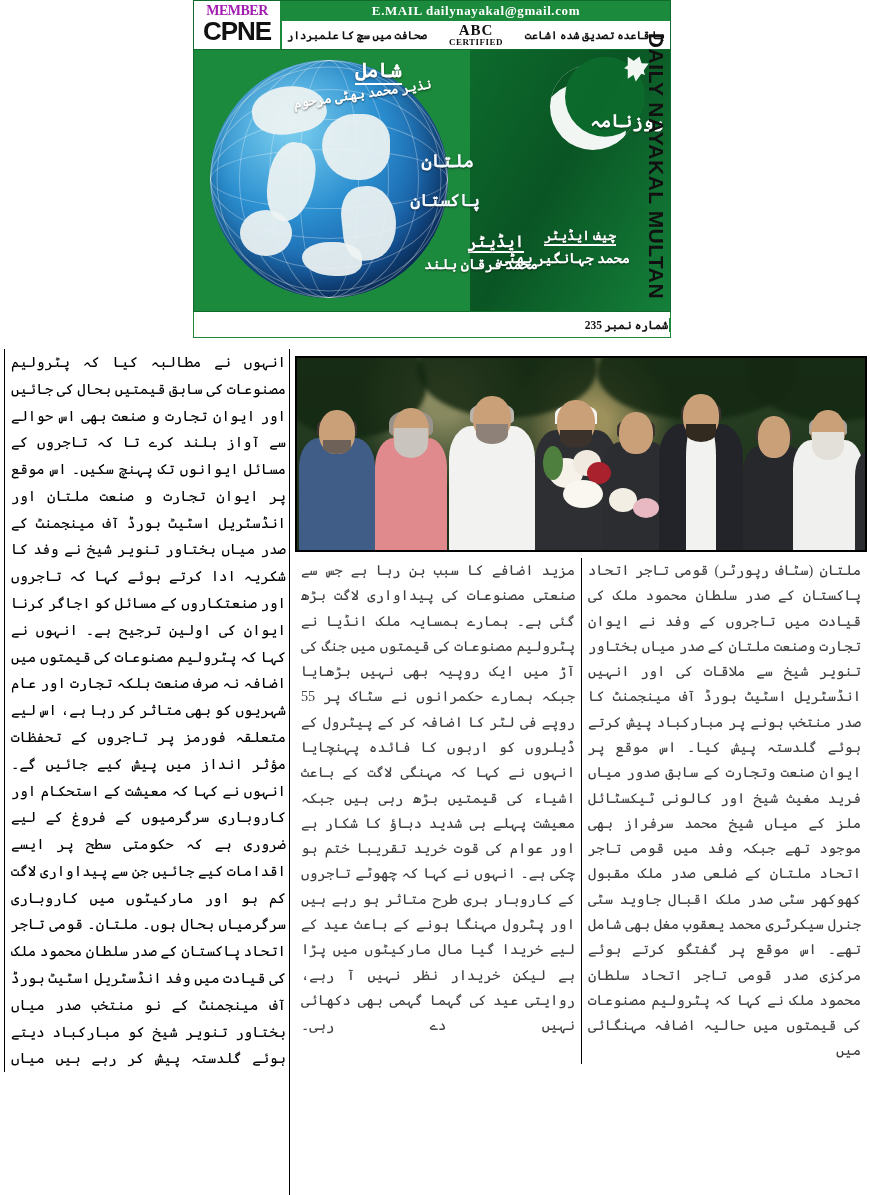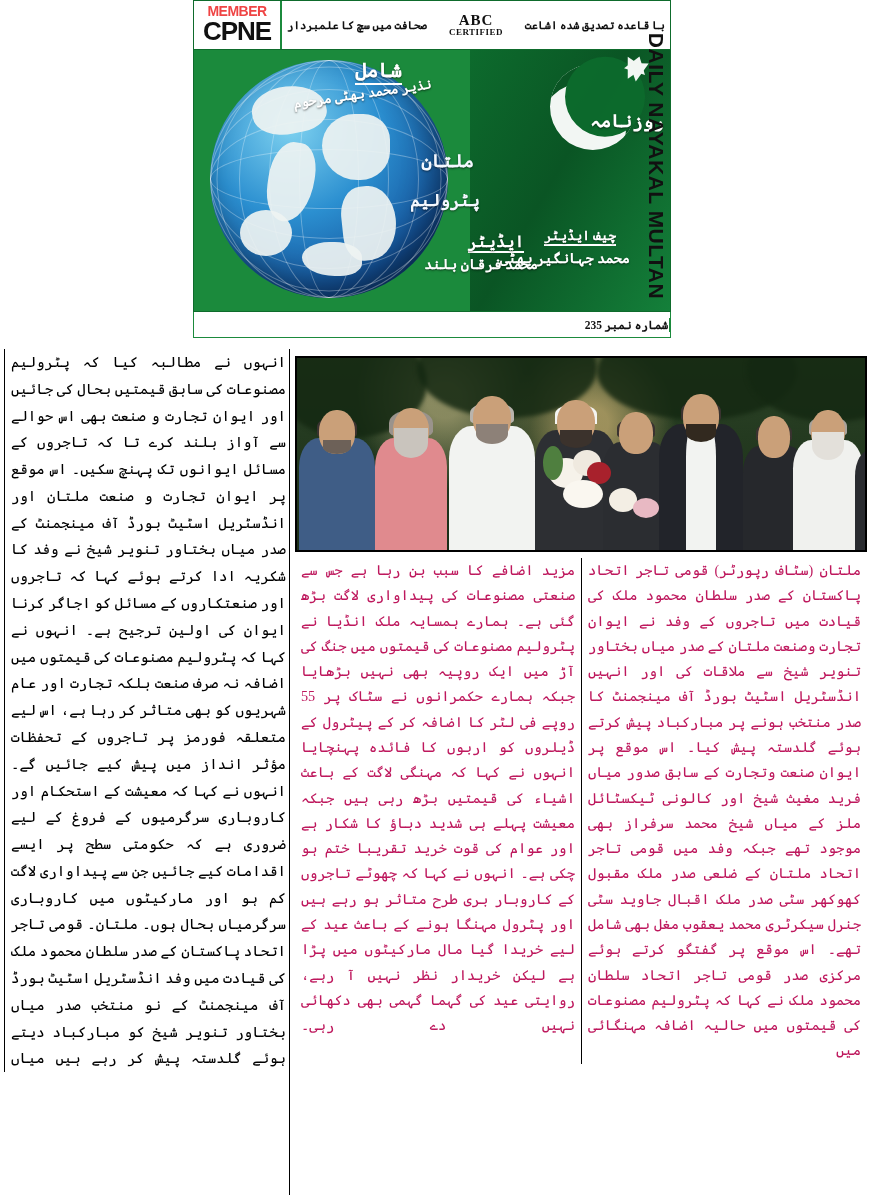--- a/index.html
+++ b/index.html
@@ -43,25 +43,25 @@
     width: 88px;
     background: #ffffff;
     border-right: 2px solid #1b8a3c;
     display: flex;
     flex-direction: column;
     justify-content: center;
     align-items: center;
     padding: 1px 2px;
   }
   .cpne-member {
-    font-family: Liberation Sans, sans-serif;
+    font-family: Liberation Serif, serif;
     font-weight: 700;
     font-size: 14px;
     letter-spacing: -0.5px;
-    color: #ef4444;
+    color: #a21caf;
     line-height: 1;
   }
   .cpne-name {
     font-family: "Liberation Sans", sans-serif;
     font-weight: 700;
     font-size: 26px;
     letter-spacing: -1px;
     color: #111;
     line-height: 1.05;
   }
@@ -388,21 +388,21 @@
     direction: rtl;
     margin-top: 6px;
     gap: 0;
   }
   .col {
     direction: rtl;
     text-align: justify;
     text-align-last: justify;
     font-size: 14.2px;
     line-height: 1.78;
-    color: #be185d;
+    color: #404040;
     padding: 0 6px;
   }
   .col.c-right { width: 50%; border-left: 1px solid #000; }
   .col.c-mid   { width: 50%; }
 
   
   .left-col {
     position: absolute;
     left: 4px;
     top: 349px;
@@ -433,20 +433,21 @@
 <div class="page">
 
   <div class="masthead">
 
     <div class="mast-topbar">
       <div class="cpne-box">
         <div class="cpne-member">MEMBER</div>
         <div class="cpne-name">CPNE</div>
       </div>
       <div class="mast-top-right">
+        <div class="email-strip">E.MAIL dailynayakal@gmail.com</div>
         <div class="slogan-strip">
           <div class="slogan-ur">با قاعدہ تصدیق شدہ اشاعت</div>
           <div class="abc-block">
             <div class="abc-big">ABC</div>
             <div class="abc-small">CERTIFIED</div>
           </div>
           <div class="slogan-ur">صحافت میں سچ کا علمبردار</div>
         </div>
       </div>
     </div>
@@ -470,21 +471,21 @@
         <div class="land l3"></div>
           <div class="land l4"></div>
         <div class="land l5"></div>
           <div class="land l6"></div>
       </div>
 
 
       <div class="mast-ur ur-bani">شامل</div>
       <div class="mast-ur ur-founder">نذیر محمد بھٹی مرحوم</div>
       <div class="mast-ur ur-city1">ملتان</div>
-      <div class="mast-ur ur-city2">پٹرولیم</div>
+      <div class="mast-ur ur-city2">پاکستان</div>
       <div class="mast-ur ur-roznama">روزنامہ</div>
       <div class="mast-ur ur-chief">چیف ایڈیٹر</div>
       <div class="mast-ur ur-chiefname">محمد جہانگیر بھٹی</div>
       <div class="mast-ur ur-editor">ایڈیٹر</div>
       <div class="mast-ur ur-editorname">محمد فرقان بلند</div>
     </div>
 
     <div class="mast-datebar">
       <div class="issue-cell">شمارہ نمبر 235</div>
     </div>

